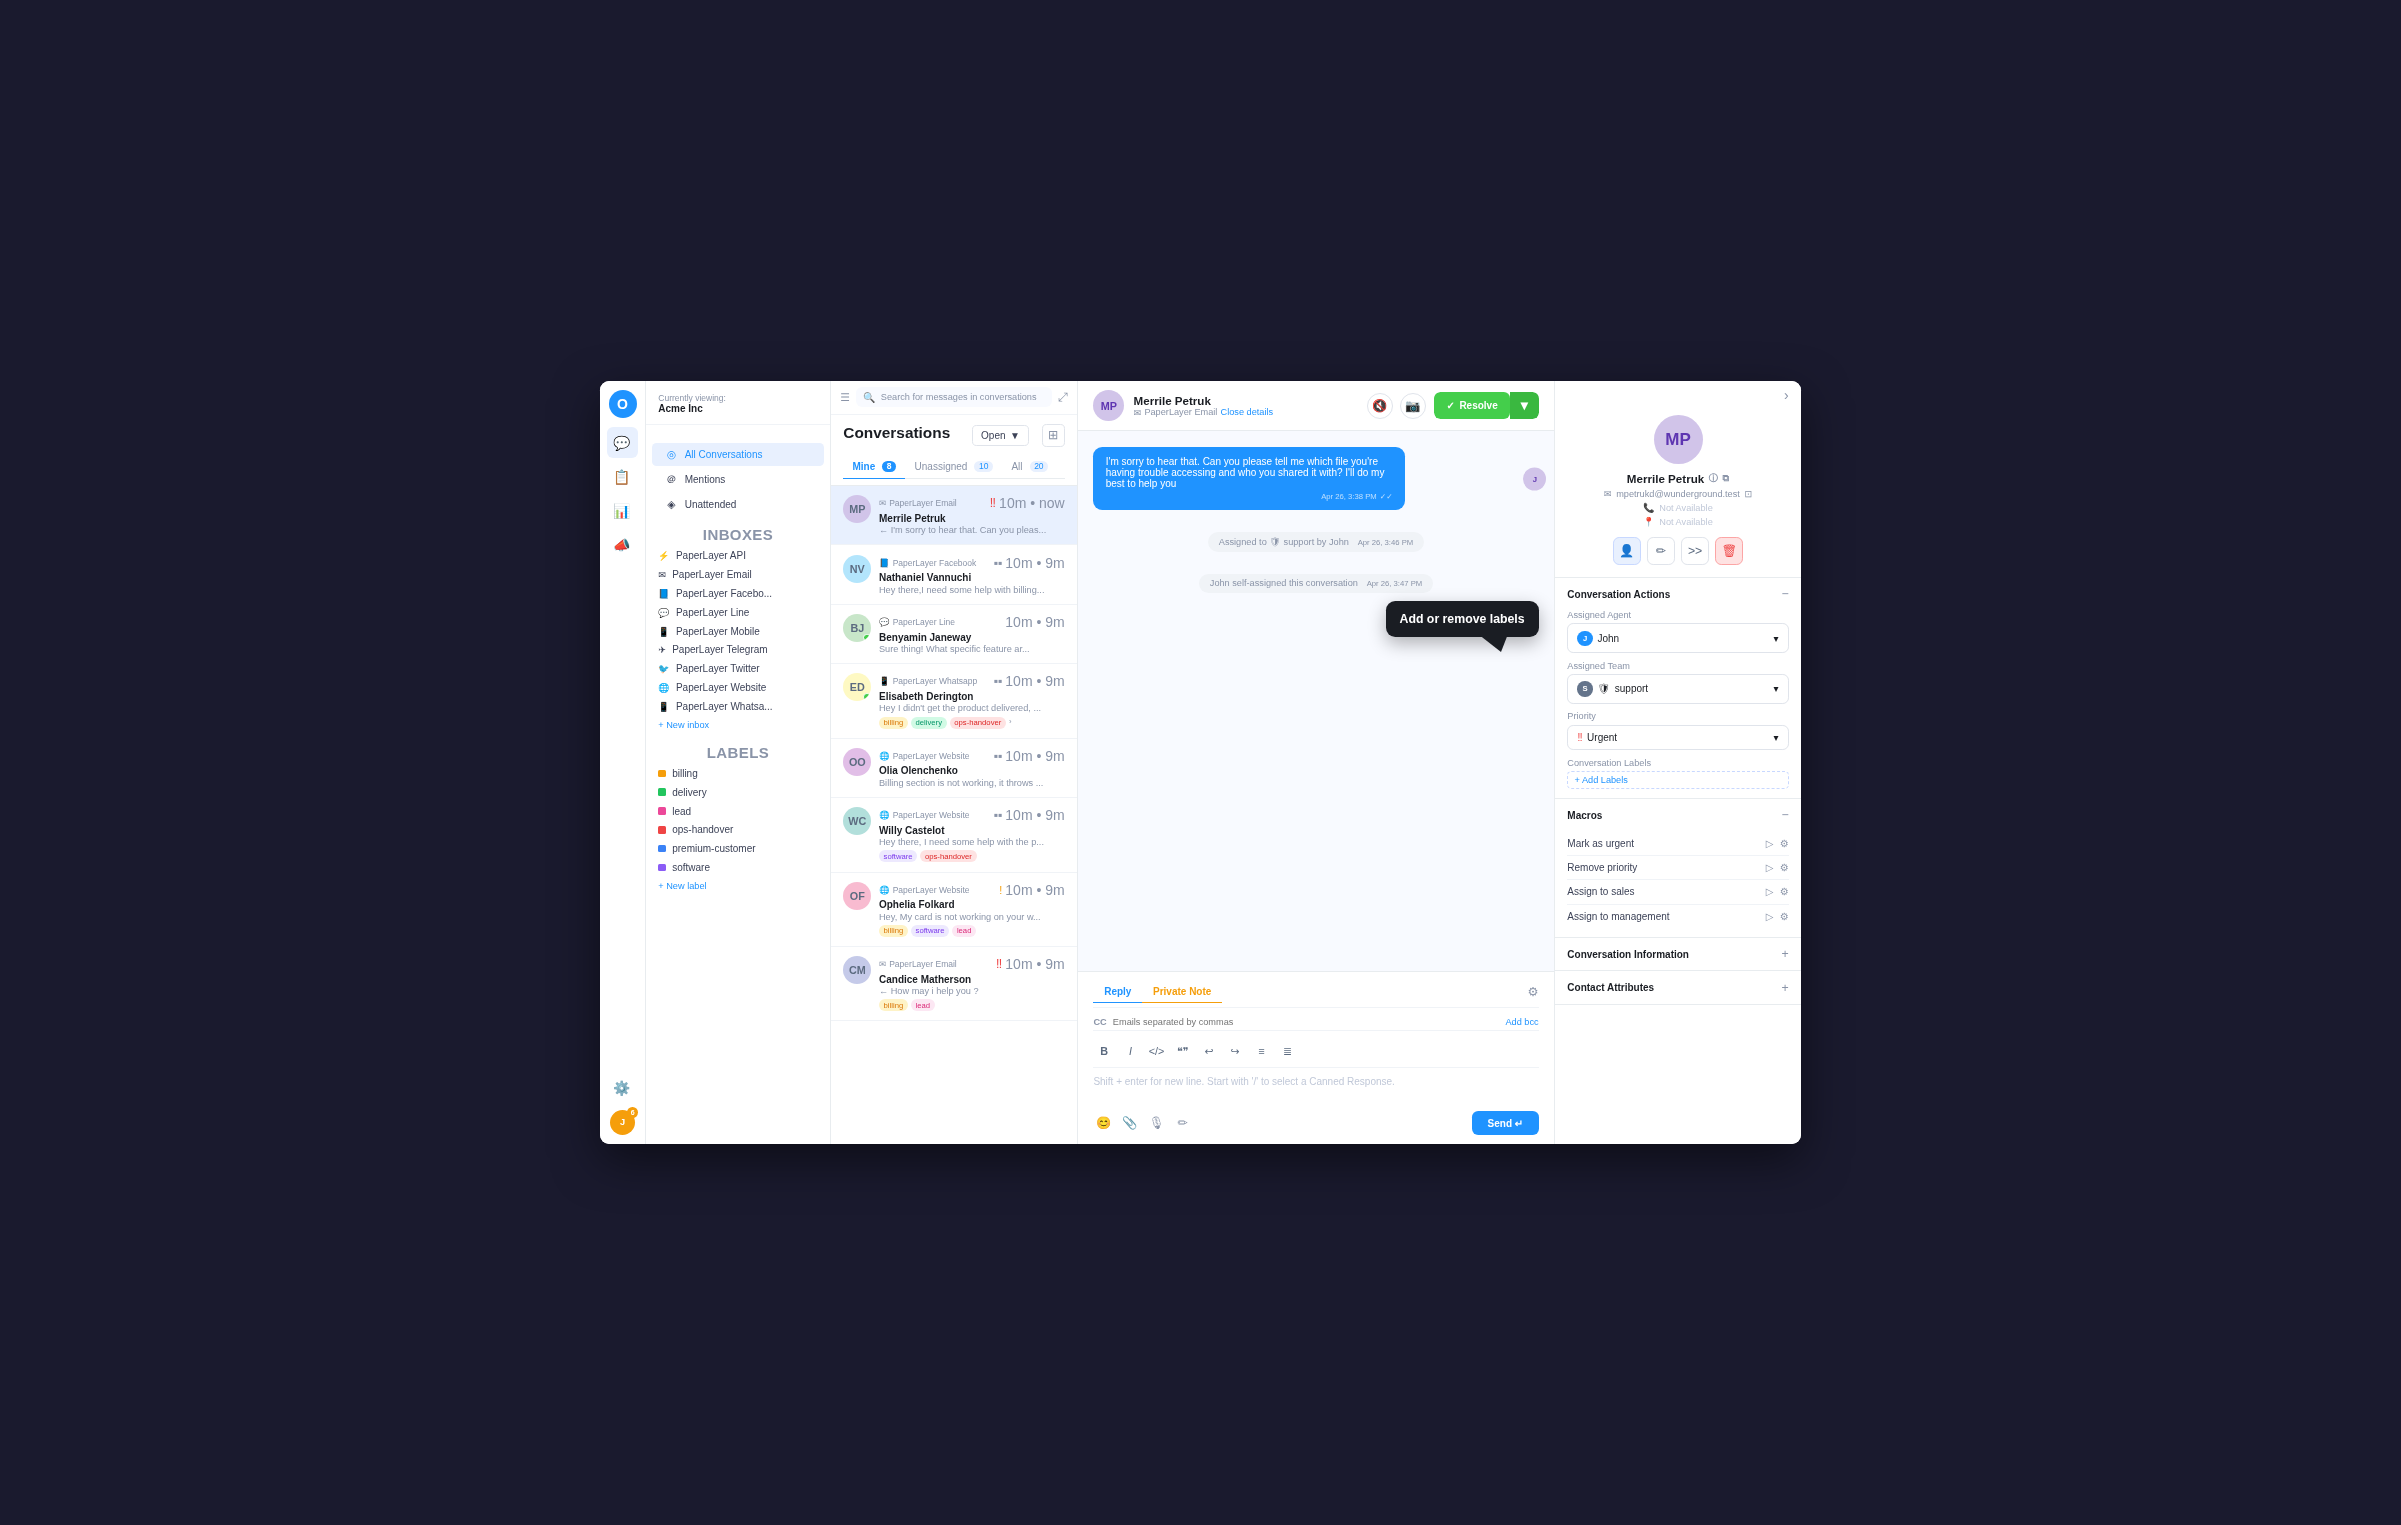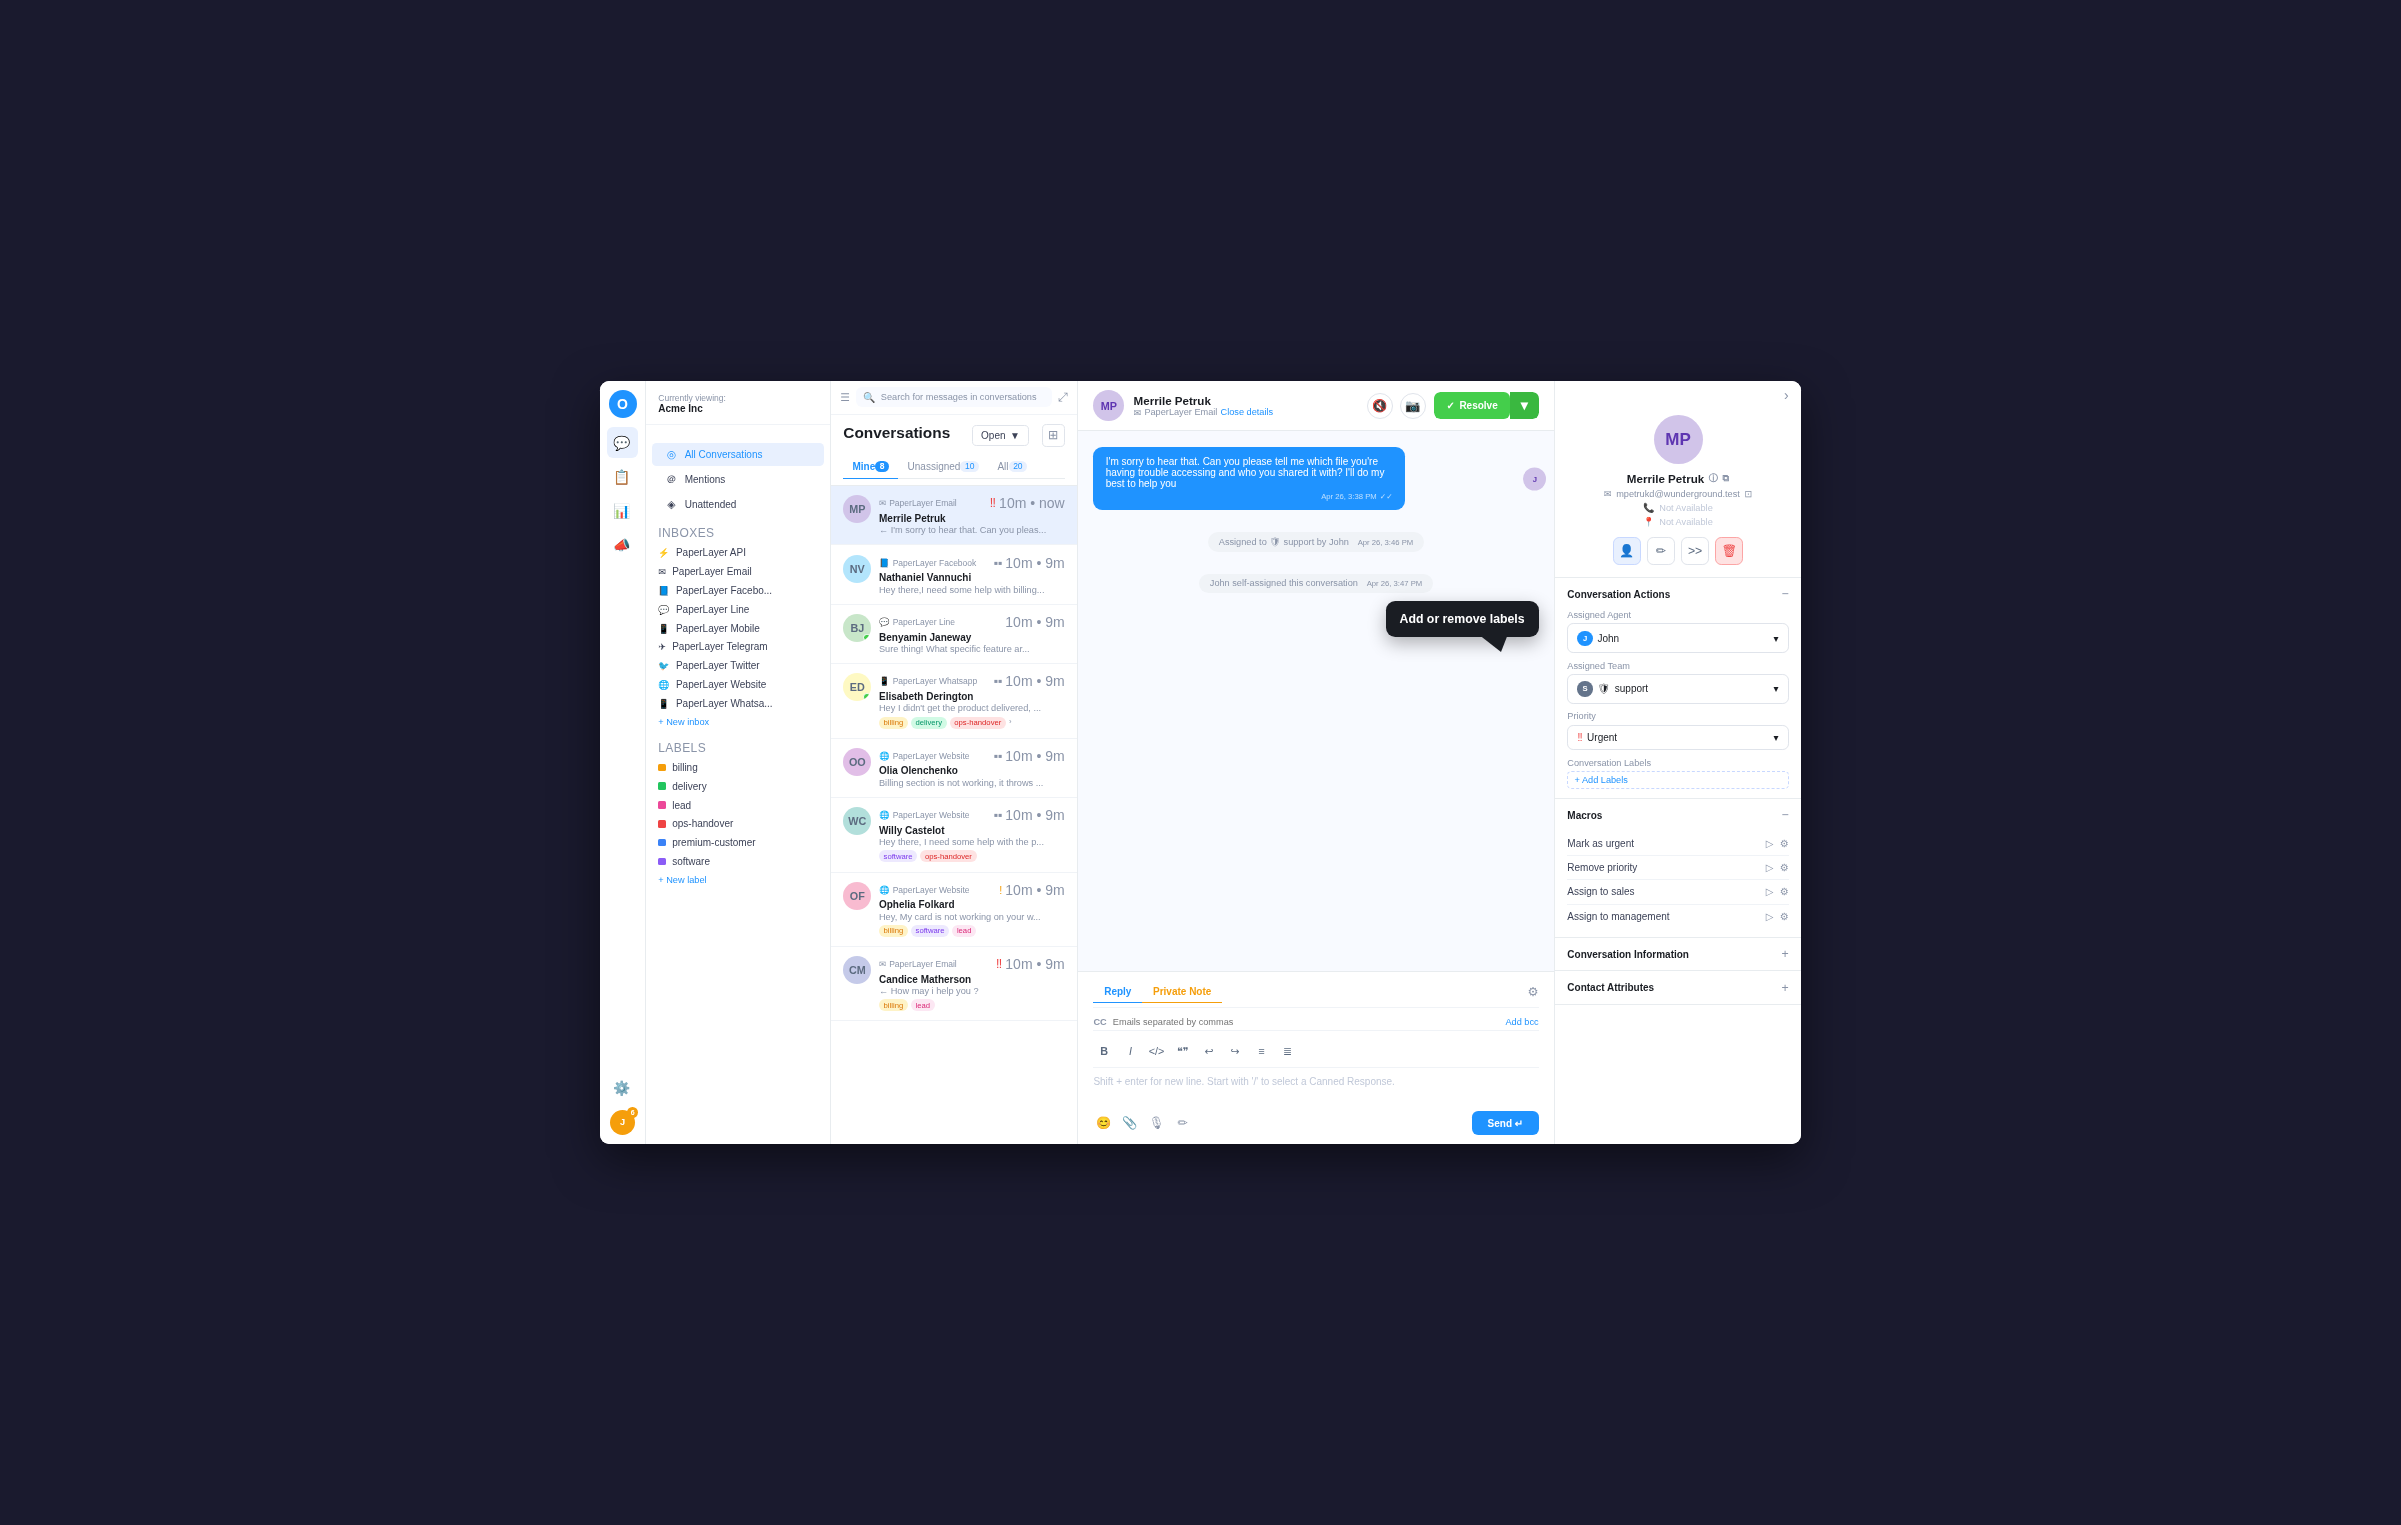--- a/index.html
+++ b/index.html
@@ -12,34 +12,34 @@
     .nav-icon.active { background: #e8f0fe; color: #1f93ff; }
     .nav-spacer { flex: 1; }
     .nav-bottom { display: flex; flex-direction: column; align-items: center; gap: 6.2px; }
     .nav-avatar { width: 25px; height: 25px; background: #f59e0b; border-radius: 50%; display: flex; align-items: center; justify-content: center; color: white; font-size: 9.2px; font-weight: bold; position: relative; }
     .nav-badge { position: absolute; top: -3.1px; right: -3.1px; background: #f59e0b; color: white; font-size: 7px; border-radius: 50%; width: 10.8px; height: 10.8px; display: flex; align-items: center; justify-content: center; }
     
     .sidebar { width: 185px; background: #fff; border-right: 0.8px solid #e8ecef; overflow-y: auto; padding: 6.2px 0; }
     .sidebar-item { display: flex; align-items: center; gap: 6.2px; padding: 5.4px 12.3px; cursor: pointer; font-size: 10px; color: #3c4257; border-radius: 4.6px; margin: 0.8px 6.2px; }
     .sidebar-item.active { background: #e8f0fe; color: #1f93ff; font-weight: 500; }
     .sidebar-item .item-icon { font-size: 10.8px; width: 14px; text-align: center; }
-    .sidebar-section-title { padding: 9.2px 12.3px 3.1px; font-size: 12px; font-weight: 400; color: #8a94a8; text-transform: uppercase; letter-spacing: 0.4px; }
+    .sidebar-section-title { padding: 9.2px 12.3px 3.1px; font-size: 15px; font-weight: 700; color: #8a94a8; text-transform: uppercase; letter-spacing: 0.4px; text-align: center; }
     .sidebar-inbox { display: flex; align-items: center; gap: 6.2px; padding: 3.9px 12.3px; cursor: pointer; font-size: 10px; color: #3c4257; }
     .sidebar-label { display: flex; align-items: center; gap: 6.2px; padding: 3.9px 12.3px; cursor: pointer; font-size: 10px; color: #3c4257; }
     .label-dot { width: 7.7px; height: 7.7px; border-radius: 1.5px; }
     .new-link { padding: 4.6px 12.3px; font-size: 9.2px; color: #1f93ff; cursor: pointer; display: flex; align-items: center; gap: 3.1px; }
     
     .conv-list { width: 247px; background: #fff; border-right: 0.8px solid #e8ecef; display: flex; flex-direction: column; }
     .conv-list-header { padding: 9.2px 12.3px 6.2px; border-bottom: 0.8px solid #e8ecef; }
     .conv-list-title-row { display: flex; justify-content: space-between; margin-bottom: 7.7px; }
     .conv-list-title { font-size: 15.4px; font-weight: 700; color: #1a1d23; }
     .status-btn { display: flex; align-items: center; gap: 4.6px; padding: 3.9px 7.7px; border: 0.8px solid #e0e4eb; border-radius: 4.6px; font-size: 10px; cursor: pointer; color: #3c4257; }
     .filter-btn { width: 23px; height: 23px; display: flex; align-items: center; justify-content: center; border: 0.8px solid #e0e4eb; border-radius: 4.6px; cursor: pointer; color: #8a94a8; }
     .conv-tabs { display: flex; gap: 0; border-bottom: 1.5px solid #e8ecef; margin-bottom: 0; }
-    .conv-tab { padding: 6.2px 9.2px; font-size: 10px; cursor: pointer; color: #8a94a8; display: flex; align-items: center; gap: 0; border-bottom: 1.5px solid transparent; margin-bottom: -1.5px; }
+    .conv-tab { padding: 6.2px 9.2px; font-size: 10px; cursor: pointer; color: #8a94a8; display: flex; align-items: center; gap: 7px; border-bottom: 1.5px solid transparent; margin-bottom: -1.5px; }
     .conv-tab.active { color: #1f93ff; border-bottom-color: #1f93ff; font-weight: 600; }
     .tab-count { font-size: 8.5px; background: #e8f0fe; color: #1f93ff; border-radius: 7.7px; padding: 0.8px 4.6px; }
     .conv-tab.active .tab-count { background: #1f93ff; color: #fff; }
     .conv-items { flex: 1; overflow-y: auto; }
     .conv-item { display: flex; gap: 7.7px; padding: 9.2px 12.3px; border-bottom: 0.8px solid #f0f3f7; cursor: pointer; position: relative; }
     .conv-item.selected { background: #e8f0fe; }
     .conv-avatar { width: 28px; height: 28px; border-radius: 50%; background: #e0e4eb; flex-shrink: 0; overflow: hidden; display: flex; align-items: center; justify-content: center; font-size: 10.8px; font-weight: 600; color: #5c6b80; position: relative; }
     .avatar-online { position: absolute; bottom: 0.8px; right: 0.8px; width: 7.7px; height: 7.7px; border-radius: 50%; background: #44ce4b; border: 1.5px solid #fff; }
     .conv-content { flex: 1; min-width: 0; }
     .conv-meta { display: flex; align-items: center; justify-content: space-between; margin-bottom: 1.5px; }

